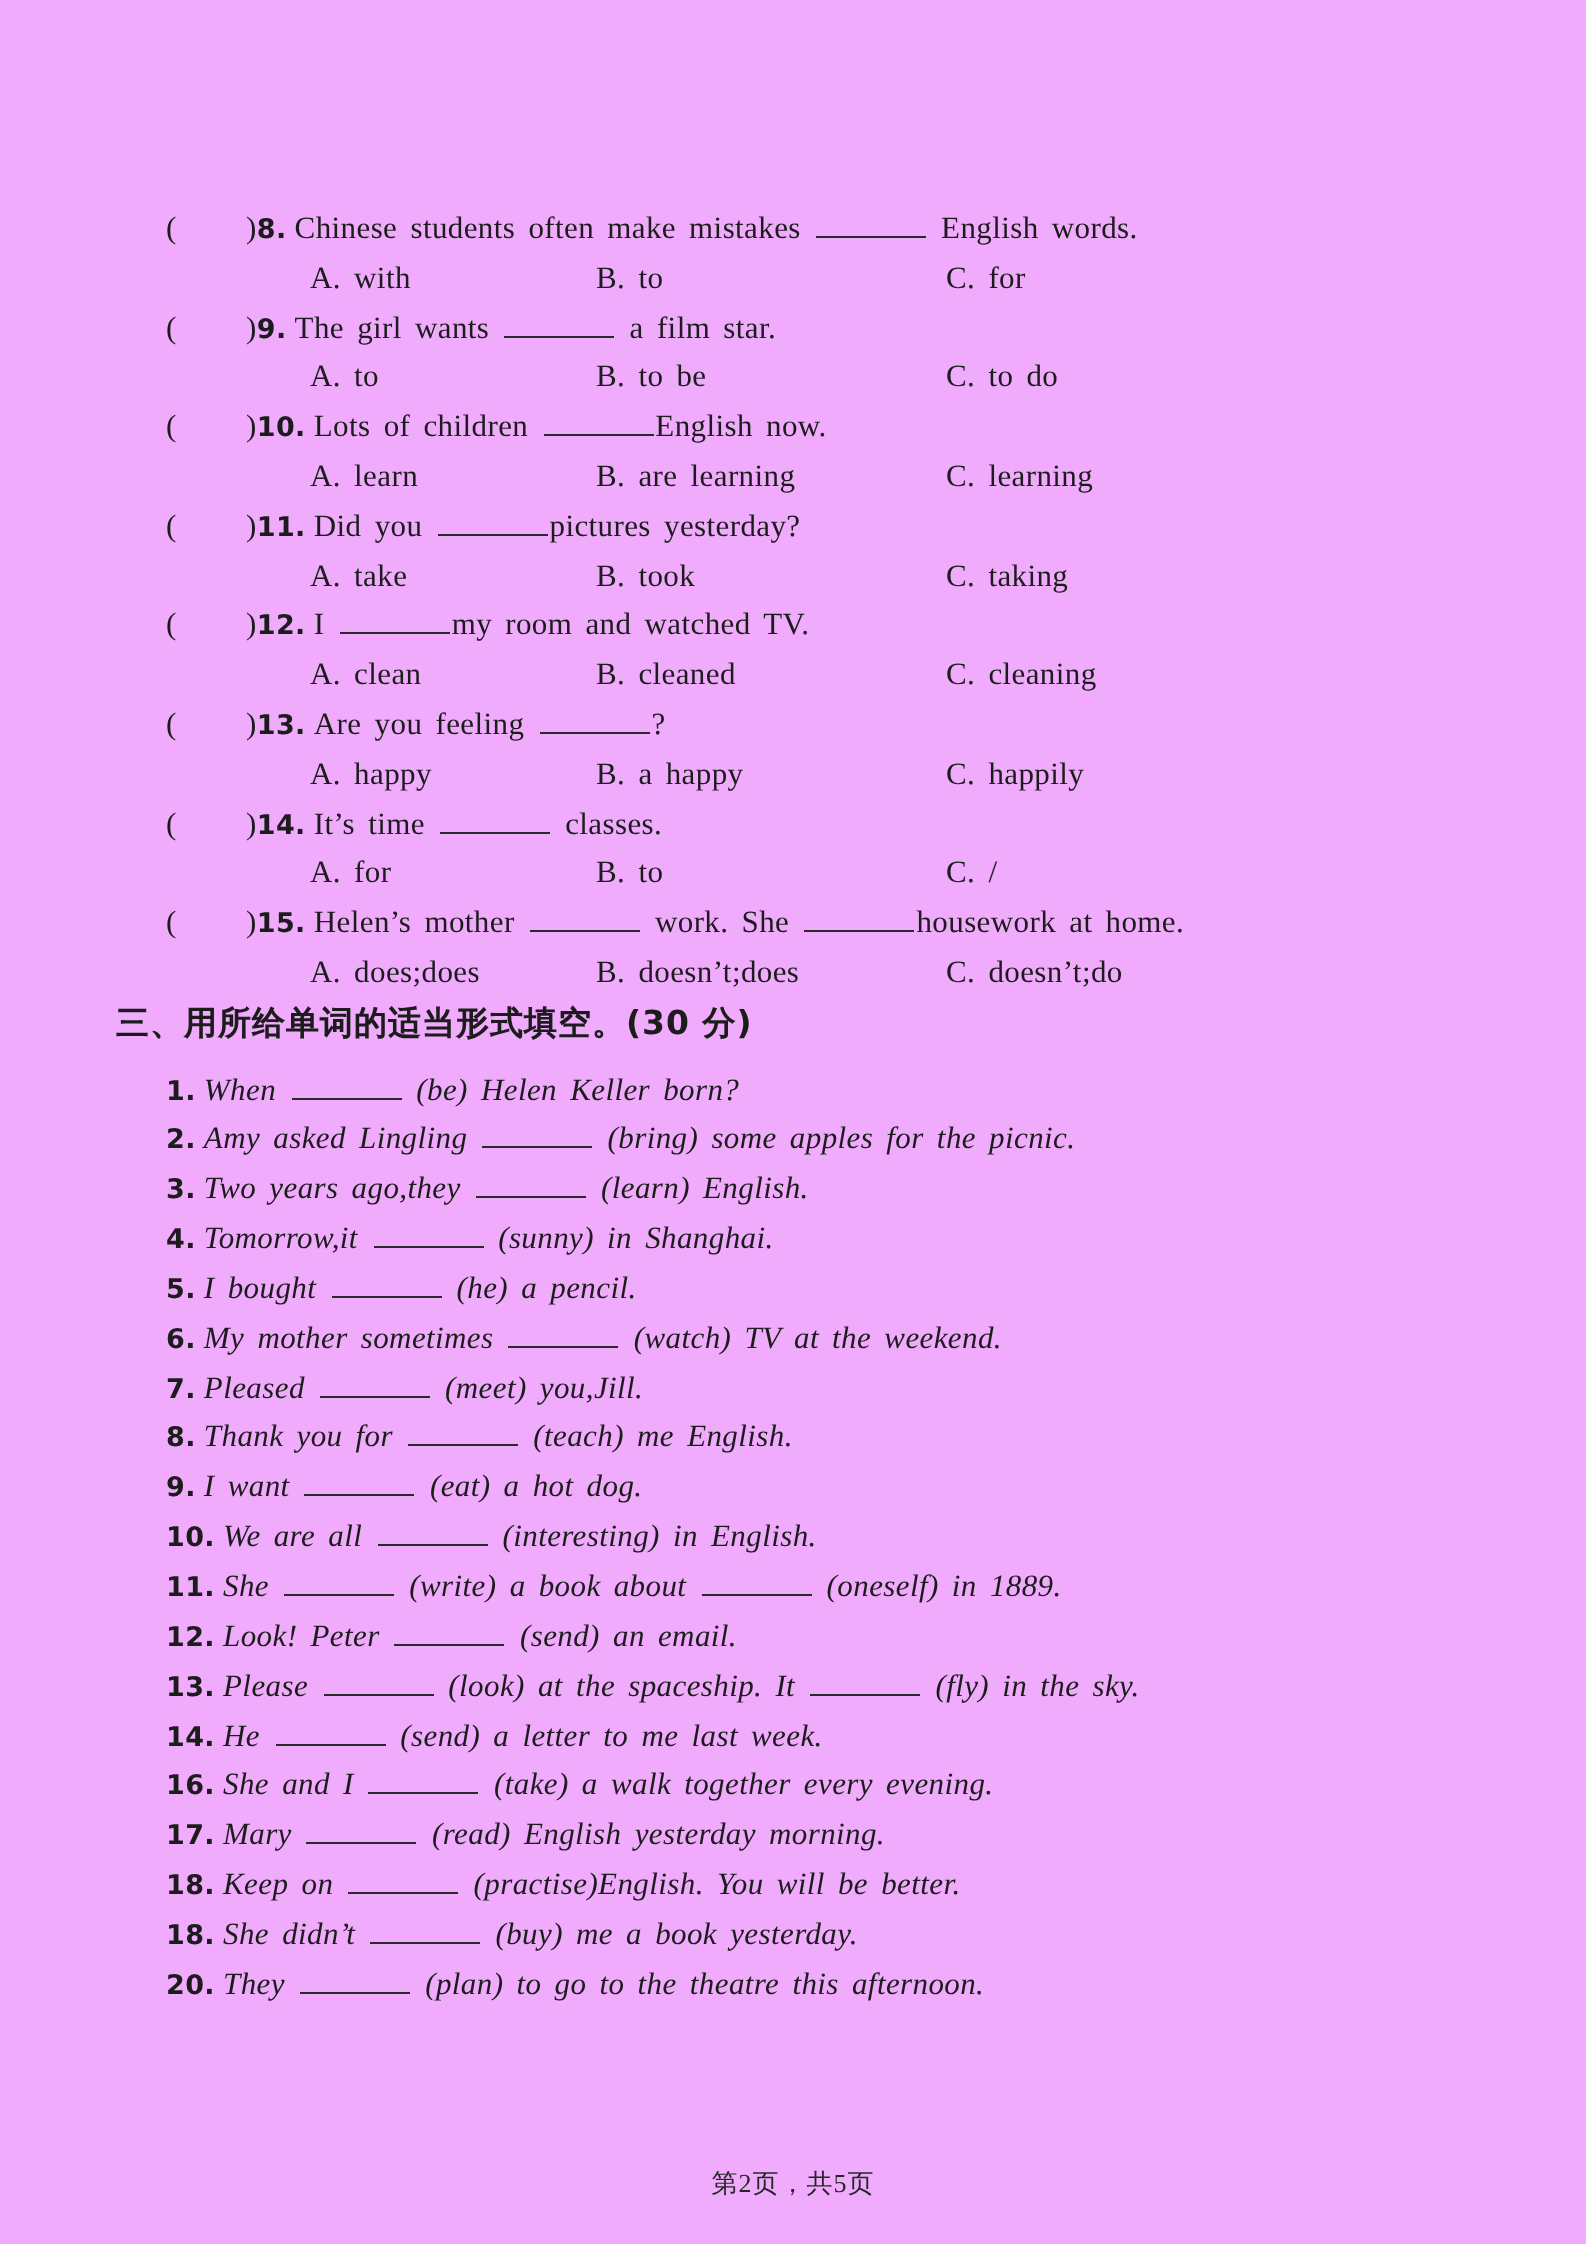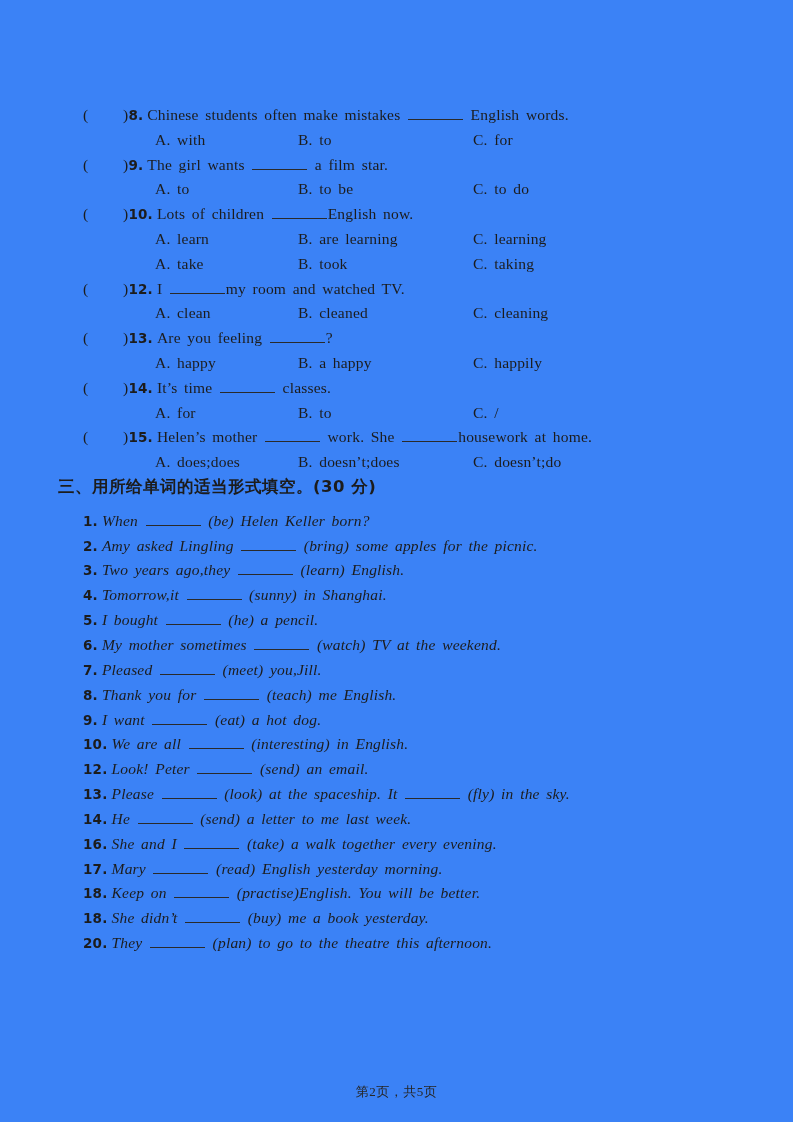--- a/index.html
+++ b/index.html
@@ -93,21 +93,21 @@
     top: 1083px;
     text-align: center;
     font-size: 13px;
     letter-spacing: 0.5px;
     color: #262626;
   }
 </style>
 </head>
 <body>
 
-<div class="sheet" style="background: #3b82f6; color: rgb(28, 28, 28);">
+<div class="sheet" style="background: #f0abfc; color: rgb(28, 28, 28);">
   <main class="content">
 
     <section class="mc-section">
   <div class="mc-item">
     <div class="q-line"><span class="bracket-open">(</span><span class="bracket-close">)</span><span class="q-num">8.</span><span class="q-text has-blanks">Chinese students often make mistakes <span class="blank"></span> English words.</span></div>
     <div class="opt-line">
       <span class="opt opt-a">A. with</span>
       <span class="opt opt-b">B. to</span>
       <span class="opt opt-c">C. for</span>
     </div>
@@ -125,20 +125,21 @@
   <div class="mc-item">
     <div class="q-line"><span class="bracket-open">(</span><span class="bracket-close">)</span><span class="q-num">10.</span><span class="q-text has-blanks">Lots of children <span class="blank"></span>English now.</span></div>
     <div class="opt-line">
       <span class="opt opt-a">A. learn</span>
       <span class="opt opt-b">B. are learning</span>
       <span class="opt opt-c">C. learning</span>
     </div>
   </div>
 
   <div class="mc-item">
+    <div class="q-line"><span class="bracket-open">(</span><span class="bracket-close">)</span><span class="q-num">11.</span><span class="q-text has-blanks">Did you <span class="blank"></span>pictures yesterday?</span></div>
     <div class="opt-line">
       <span class="opt opt-a">A. take</span>
       <span class="opt opt-b">B. took</span>
       <span class="opt opt-c">C. taking</span>
     </div>
   </div>
 
   <div class="mc-item">
     <div class="q-line"><span class="bracket-open">(</span><span class="bracket-close">)</span><span class="q-num">12.</span><span class="q-text has-blanks">I <span class="blank"></span>my room and watched TV.</span></div>
     <div class="opt-line">
@@ -192,20 +193,21 @@
   <div class="fill-item"><span class="fill-num">6.</span><span class="fill-text has-blanks">My mother sometimes <span class="blank"></span> (watch) TV at the weekend.</span></div>
 
   <div class="fill-item"><span class="fill-num">7.</span><span class="fill-text has-blanks">Pleased <span class="blank"></span> (meet) you,Jill.</span></div>
 
   <div class="fill-item"><span class="fill-num">8.</span><span class="fill-text has-blanks">Thank you for <span class="blank"></span> (teach) me English.</span></div>
 
   <div class="fill-item"><span class="fill-num">9.</span><span class="fill-text has-blanks">I want <span class="blank"></span> (eat) a hot dog.</span></div>
 
   <div class="fill-item"><span class="fill-num">10.</span><span class="fill-text has-blanks">We are all <span class="blank"></span> (interesting) in English.</span></div>
 
+  <div class="fill-item"><span class="fill-num">11.</span><span class="fill-text has-blanks">She <span class="blank"></span> (write) a book about <span class="blank"></span> (oneself) in 1889.</span></div>
 
   <div class="fill-item"><span class="fill-num">12.</span><span class="fill-text has-blanks">Look! Peter <span class="blank"></span> (send) an email.</span></div>
 
   <div class="fill-item"><span class="fill-num">13.</span><span class="fill-text has-blanks">Please <span class="blank"></span> (look) at the spaceship. It <span class="blank"></span> (fly) in the sky.</span></div>
 
   <div class="fill-item"><span class="fill-num">14.</span><span class="fill-text has-blanks">He <span class="blank"></span> (send) a letter to me last week.</span></div>
 
 
   <div class="fill-item"><span class="fill-num">16.</span><span class="fill-text has-blanks">She and I <span class="blank"></span> (take) a walk together every evening.</span></div>
 

